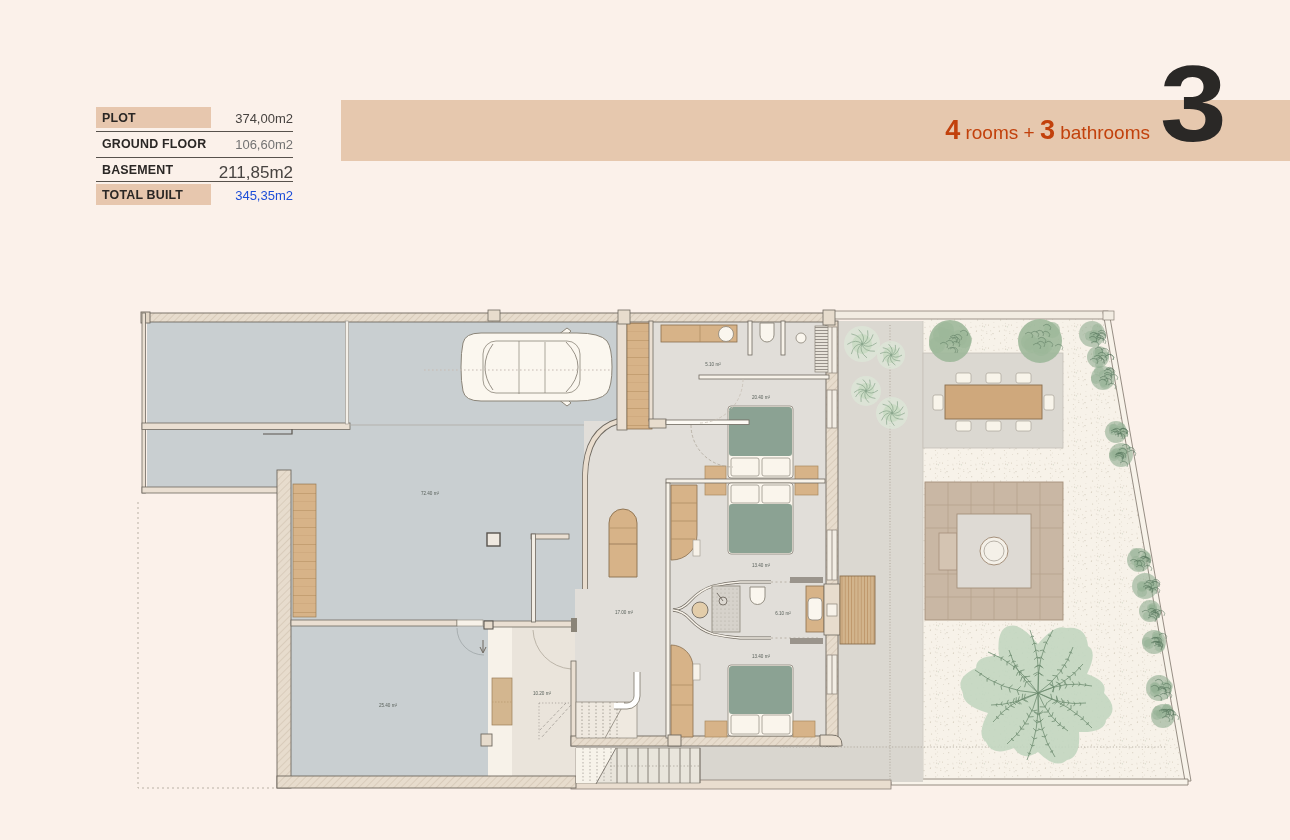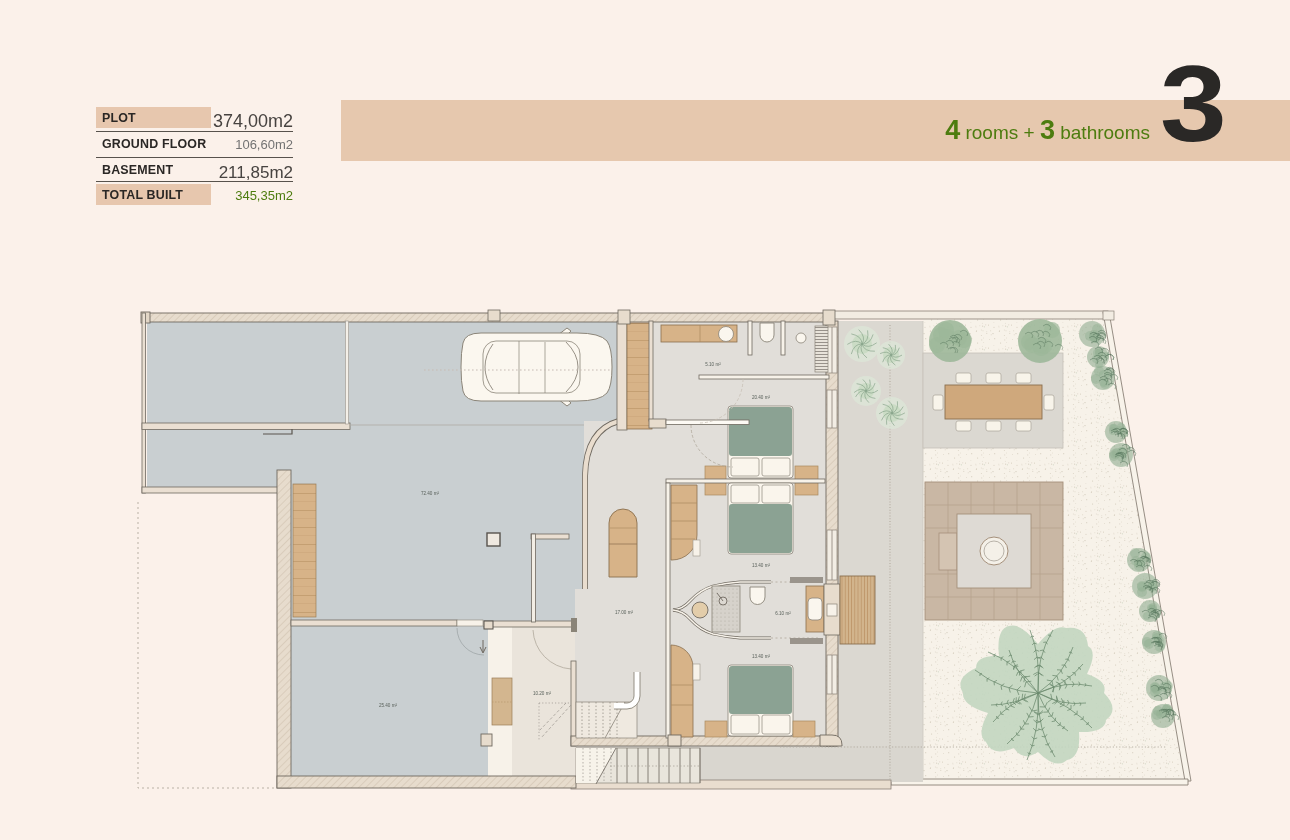--- a/index.html
+++ b/index.html
@@ -8,46 +8,46 @@
 </style>
 </head>
 <body>
 
 <div class="abs" style="left:96px;top:103px;width:197px;">
 
   <div class="abs" style="left:0;top:4px;width:115px;height:21px;background:#e7c7ae;"></div>
 
   <div class="abs" style="left:6px;top:7px;font-size:13.5px;font-weight:bold;letter-spacing:.2px;color:#2a2725;transform:scaleX(.92);transform-origin:0 50%;">PLOT</div>
 
-  <div class="abs" style="right:0;top:8px;font-size:18px;color:#474340;">374,00m2</div>
+  <div class="abs" style="right:0;top:8px;font-size:13px;color:#474340;">374,00m2</div>
 
   <div class="abs" style="left:0;top:28px;width:197px;height:1px;background:#57524c;"></div>
 
   <div class="abs" style="left:6px;top:33px;font-size:13.5px;font-weight:bold;letter-spacing:.2px;color:#2a2725;transform:scaleX(.92);transform-origin:0 50%;">GROUND FLOOR</div>
 
   <div class="abs" style="right:0;top:34px;font-size:13px;color:#737373;">106,60m2</div>
 
   <div class="abs" style="left:0;top:54px;width:197px;height:1px;background:#57524c;"></div>
 
   <div class="abs" style="left:6px;top:59px;font-size:13.5px;font-weight:bold;letter-spacing:.2px;color:#2a2725;transform:scaleX(.92);transform-origin:0 50%;">BASEMENT</div>
 
   <div class="abs" style="right:0;top:60px;font-size:17px;color:#474340;">211,85m2</div>
 
   <div class="abs" style="left:0;top:78px;width:197px;height:1px;background:#57524c;"></div>
 
   <div class="abs" style="left:0;top:81px;width:115px;height:21px;background:#e7c7ae;"></div>
 
   <div class="abs" style="left:6px;top:84px;font-size:13.5px;font-weight:bold;letter-spacing:.2px;color:#2a2725;transform:scaleX(.92);transform-origin:0 50%;">TOTAL BUILT</div>
 
-  <div class="abs" style="right:0;top:85px;font-size:13px;color:#4d7c0f;">345,35m2</div>
+  <div class="abs" style="right:0;top:85px;font-size:13px;color:#1d4ed8;">345,35m2</div>
 </div>
 
 <div class="abs" style="left:341px;top:100px;width:949px;height:61px;background:#e6c8ae;"></div>
 
-<div class="abs" style="left:800px;top:100px;width:350px;height:61px;line-height:61px;text-align:right;font-size:19px;color:#4d7c0f;"><b style="font-size:27px;">4</b> rooms + <b style="font-size:27px;">3</b> bathrooms</div>
+<div class="abs" style="left:800px;top:100px;width:350px;height:61px;line-height:61px;text-align:right;font-size:19px;color:#c2410c;"><b style="font-size:27px;">4</b> rooms + <b style="font-size:27px;">3</b> bathrooms</div>
 
 <div class="abs" style="left:1160px;top:42px;width:70px;font-size:107px;font-weight:bold;color:#2a2826;transform:scaleX(1.12);transform-origin:0 0;">3</div>
 
 <svg class="abs" style="left:0;top:0;" width="1290" height="840" viewBox="0 0 1290 840">
 <defs>
   <pattern id="gravel" width="23" height="23" patternUnits="userSpaceOnUse">
     <rect width="23" height="23" fill="#f7f2e9"></rect>
     <circle cx="10.7" cy="8.7" r="0.41" fill="#cfc7b6"></circle>
     <circle cx="15.4" cy="7.9" r="0.49" fill="#d8d0c1"></circle>
     <circle cx="2.2" cy="12.7" r="0.53" fill="#ddd5c7"></circle>

